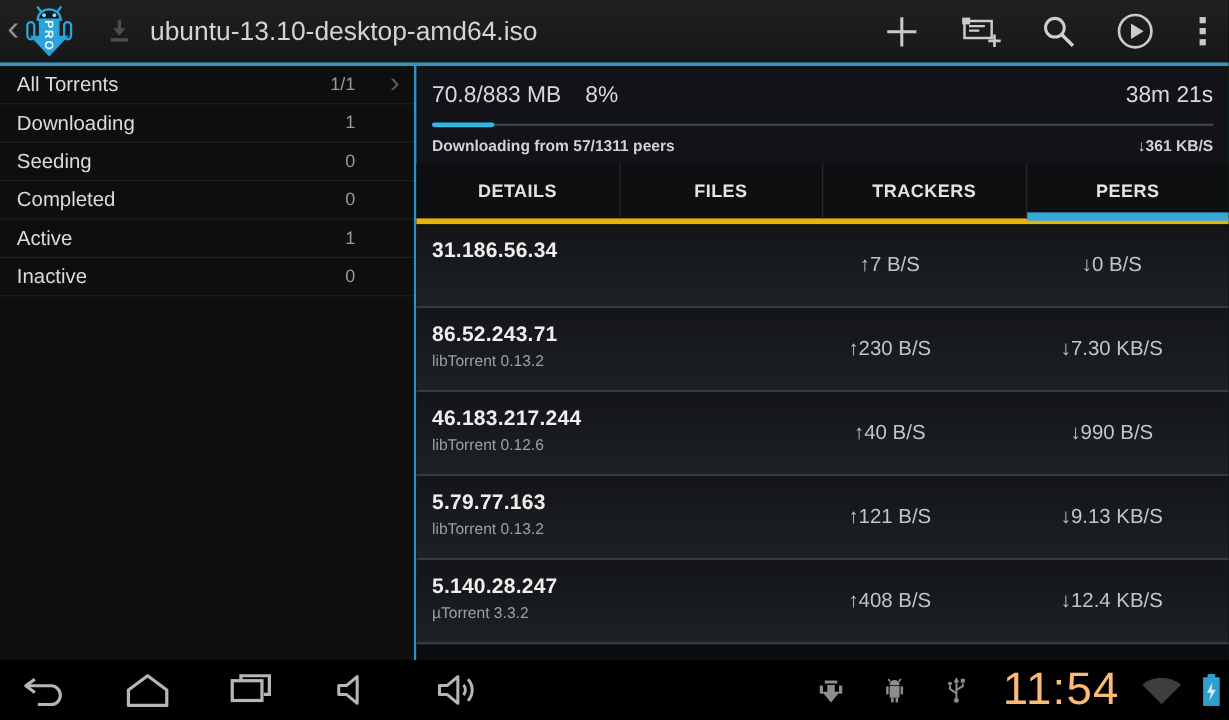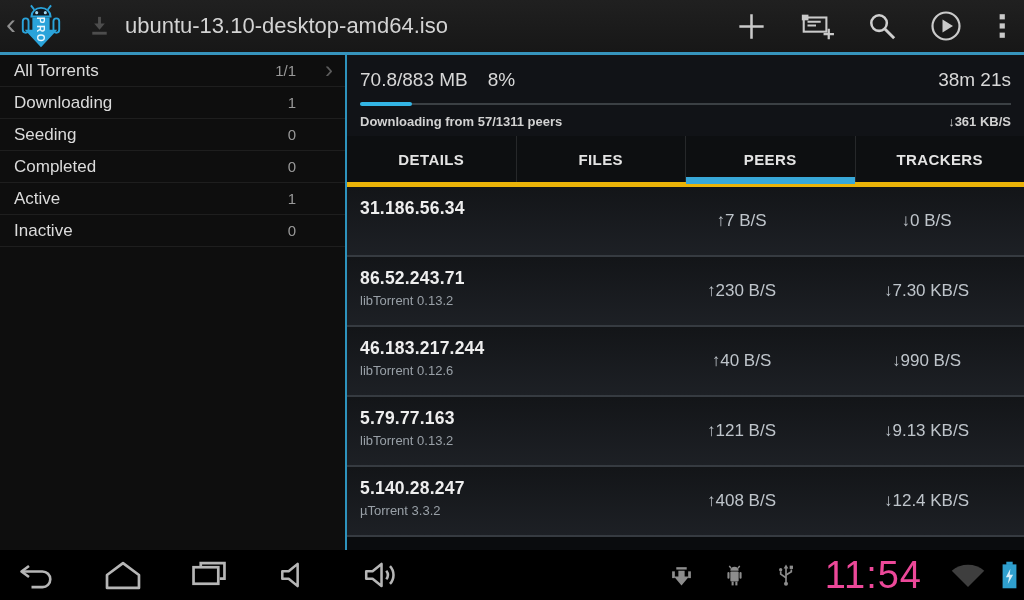--- a/index.html
+++ b/index.html
@@ -59,22 +59,22 @@
   .peer-left { align-self:start; padding-top:11px; }
   .peer-ip { font-size:17.5px; font-weight:700; color:#eeeeee; letter-spacing:.2px; }
   .peer-client { font-size:13px; color:#99a0a7; margin-top:4px; }
   .peer-up, .peer-down { align-self:center; text-align:center; font-size:17px; color:#bfc5cb; }
 
   
   .navbar { height:50px; background:#000; display:flex; align-items:center; padding-left:16px; }
   .nav-group { display:flex; align-items:center; gap:44px; }
   .nav-btn { width:42px; height:38px; display:flex; align-items:center; justify-content:center; }
   .status-cluster { margin-left:auto; display:flex; align-items:center; gap:14px; padding-right:6px; }
-  .clock { font-size:38px; font-weight:300; color:#ec4899; letter-spacing:1px;
-           line-height:1; margin:0 13px 0 14px; }
+  .clock { font-size:38px; font-weight:300; color:#fdba74; letter-spacing:1px;
+           line-height:1; margin:0 2px 0 14px; }
   svg { display:block; }
 </style>
 </head>
 <body>
 
 <div class="topbar">
   <div class="up-btn">
     <span class="back-glyph">‹</span>
     <svg class="app-icon" viewBox="0 0 48 50">
       <path d="M17 7 L13.5 2.5 M31 7 L34.5 2.5" stroke="#2aa3da" stroke-width="2" fill="none"></path>
@@ -178,25 +178,25 @@
       </div>
     </div>
 
     <div class="tabs">
       <div class="tab">
         <span>DETAILS</span>
       </div>
       <div class="tab">
         <span>FILES</span>
       </div>
+      <div class="tab">
+        <span>TRACKERS</span>
+      </div>
       <div class="tab selected">
         <span>PEERS</span>
-      </div>
-      <div class="tab">
-        <span>TRACKERS</span>
       </div>
     </div>
 
     <div class="peers">
       <div class="peer-row">
         <div class="peer-left">
           <div class="peer-ip">31.186.56.34</div>
           <div class="peer-client"></div>
         </div>
         <div class="peer-up">↑7 B/S</div>

